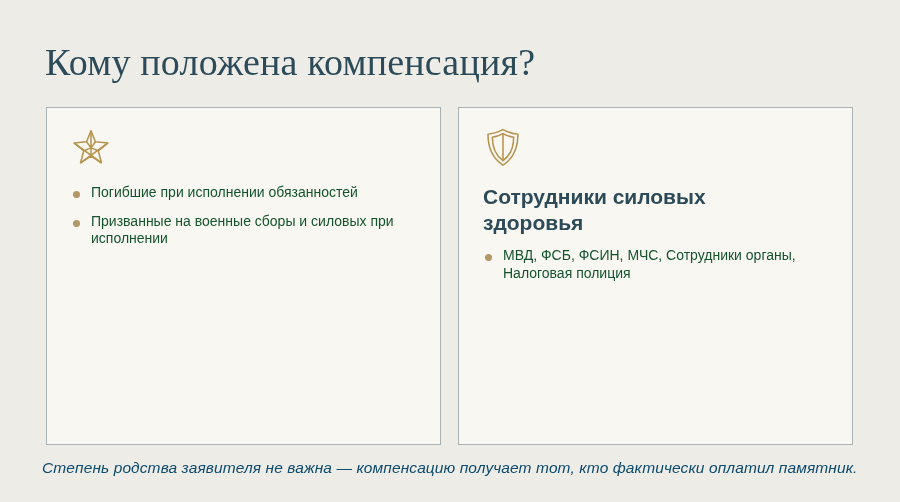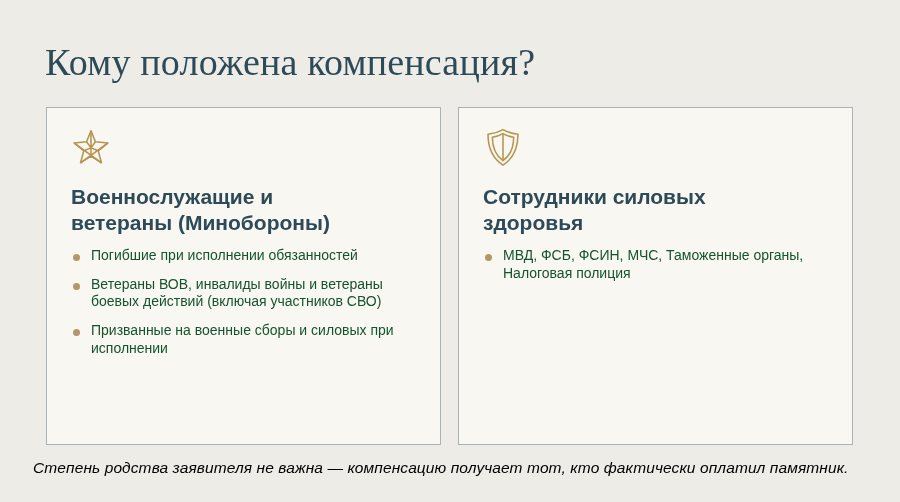--- a/index.html
+++ b/index.html
@@ -75,25 +75,25 @@
     position: absolute;
     left: 2px;
     top: 7px;
     width: 7px;
     height: 7px;
     border-radius: 50%;
     background: #b39767;
   }
   .footer-note {
     position: absolute;
-    left: 33px;
+    left: 42px;
     top: 459px;
     font-size: 15.5px;
     font-style: italic;
-    color: #000000;
+    color: #0c4a6e;
     letter-spacing: 0.1px;
   }
 </style>
 </head>
 <body>
 
 <div class="page">
 
   <h1 class="page-title">Кому положена компенсация?</h1>
 
@@ -101,41 +101,39 @@
 
     <section class="card">
       <span class="icon">
         <svg width="40" height="46" viewBox="0 0 36 40" fill="none" xmlns="http://www.w3.org/2000/svg">
           <g stroke="#b6954f" stroke-width="1.4" stroke-linejoin="round">
             <path d="M18 3.5 L22 13.5 L33.2 14.6 L24.5 21.6 L27.4 32.4 L18 26.3 L8.6 32.4 L11.5 21.6 L2.8 14.6 L14 13.5 Z"></path>
             <path d="M18 3.5 L18 26.3 M2.8 14.6 L27.4 32.4 M33.2 14.6 L8.6 32.4 M18 19 L22 13.5 M18 19 L14 13.5 M18 19 L24.5 21.6 M18 19 L11.5 21.6"></path>
           </g>
         </svg>
       </span>
-      <h2>Военнослужащие и ветераны (Минобороны)</h2>
       <ul>
         <li><span class="dot"></span><span>Погибшие при исполнении обязанностей</span></li>
-        <li><span class="dot"></span><span>Ветераны ВОВ, инвалиды войны и ветераны боевых действий (включая участников СВО)</span></li>
         <li><span class="dot"></span><span>Призванные на военные сборы и силовых при исполнении</span></li>
       </ul>
     </section>
 
     <section class="card">
       <span class="icon">
         <svg width="40" height="46" viewBox="0 0 36 40" fill="none" xmlns="http://www.w3.org/2000/svg">
           <g stroke="#b6954f" stroke-width="1.4" stroke-linejoin="round" stroke-linecap="round">
             <path d="M18 2.5 C22 4.8 27 6.2 31.5 6.8 C31.5 18.5 27.5 28.5 18 34.5 C8.5 28.5 4.5 18.5 4.5 6.8 C9 6.2 14 4.8 18 2.5 Z"></path>
             <path d="M18 6.2 C20.8 7.8 24.3 8.9 27.6 9.4 C27.6 18.2 24.6 25.8 18 30.4 C11.4 25.8 8.4 18.2 8.4 9.4 C11.7 8.9 15.2 7.8 18 6.2 Z"></path>
             <path d="M18 6.2 L18 30.4"></path>
           </g>
         </svg>
       </span>
       <h2>Сотрудники силовых здоровья</h2>
       <ul>
-        <li><span class="dot"></span><span>МВД, ФСБ, ФСИН, МЧС, Таможенные органы, Налоговая полиция</span></li>
+        <li><span class="dot"></span><span>МВД, ФСБ, ФСИН, МЧС, Сотрудники органы, Налоговая полиция</span></li>
       </ul>
     </section>
 
   </div>
 
   <div class="footer-note">Степень родства заявителя не важна — компенсацию получает тот, кто фактически оплатил памятник.</div>
 
 </div>
 
 </body></html>

